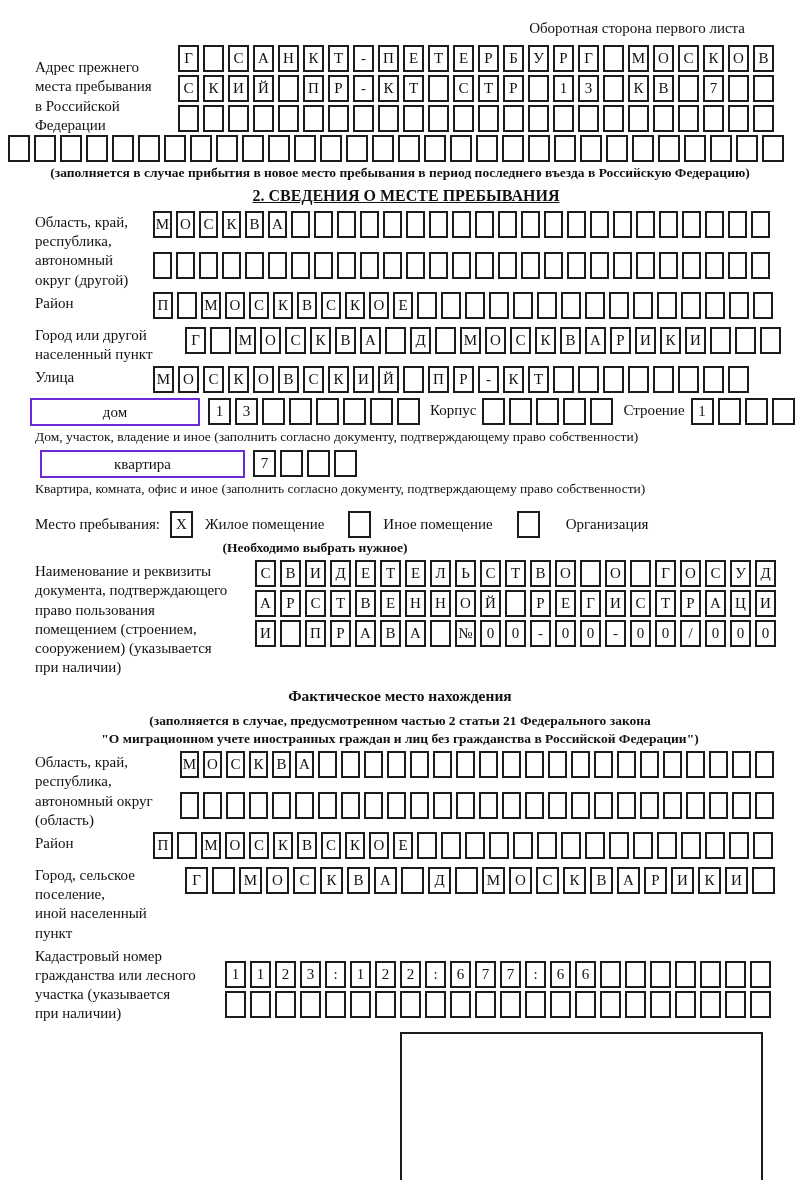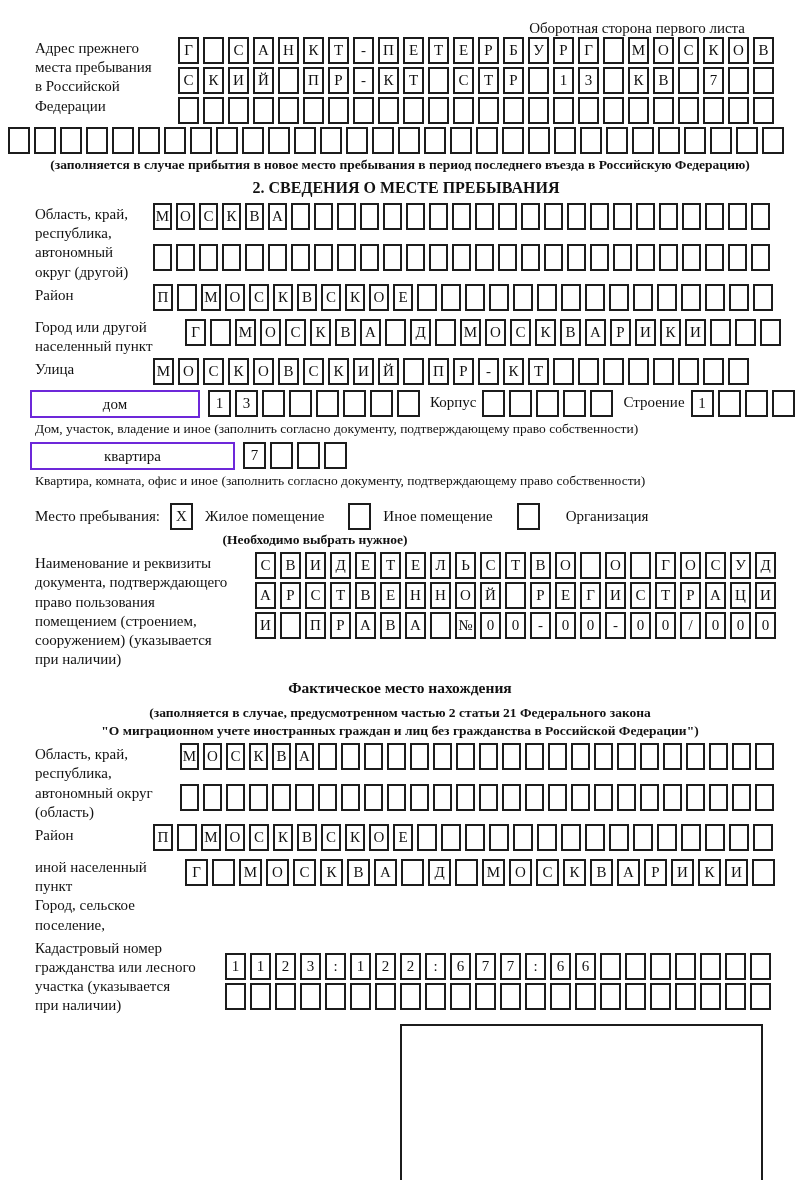--- a/index.html
+++ b/index.html
@@ -20,36 +20,36 @@
     display:flex; align-items:center; justify-content:center;
     font-size:15px; font-family:"Liberation Serif", serif; background:#fff;
   }
   .p23 .cb { width:19px; margin-right:4px; }
   .p24 .cb { width:20px; margin-right:4px; }
   .p26 .cb { width:22px; margin-right:4px; }
   .p27 .cb { width:23px; margin-right:4px; }
 
   .caption { font-size:13.5px; text-align:center; margin:2px 10px 4px 10px;font-weight:bold; }
   .caption-left { font-size:13.5px; text-align:left; margin:1px 0 5px 35px; }
-  .sect-title { font-size:16px; font-weight:bold; text-align:center; margin:6px 0 6px 12px; }
+  .sect-title { font-size:16px; font-weight:bold; text-align:center; margin:6px 0 6px 12px;text-decoration:underline; }
   .sub-title { font-size:15.5px; font-weight:bold; text-align:center; margin:10px 0 8px 0; }
 
   .typebox {
     border:2px solid #6d28d9; height:28px; display:flex; align-items:center; justify-content:center;
     font-size:15px; margin-right:8px;
   }
   .inline-label { font-size:15px; padding:4px 6px 0 6px; }
 
   .chk-row { display:flex; align-items:center; margin-left:35px; margin-top:14px; }
   .chk-row .lbl { font-size:15px; margin-right:10px; }
   .chk { width:23px; height:27px; border:2px solid #1c1c1c; display:flex; align-items:center; justify-content:center; font-size:15px; margin-right:12px; }
 
   .stamp-box { margin:8px 0 0 400px; width:363px; height:177px; border:2px solid #1c1c1c; }
 
-  .mt2{margin-top:2px;} .mt4{margin-top:4px;} .mt8{margin-top:0;}
+  .mt2{margin-top:2px;} .mt4{margin-top:4px;} .mt8{margin-top:8px;align-items:flex-end;}
 </style>
 </head>
 <body>
 
 <div class="page">
 
   <div class="hnote">Оборотная сторона первого листа</div>
 
   <div class="frow mt8">
     <div class="flabel" style="width:170px">
@@ -366,21 +366,21 @@
     <div class="inline-label">Строение</div>
     <div class="boxrow p27">
         <div class="cb">1</div>
         <div class="cb"></div>
         <div class="cb"></div>
         <div class="cb"></div>
       </div>
   </div>
   <div class="caption-left">Дом, участок, владение и иное (заполнить согласно документу, подтверждающему право собственности)</div>
 
-  <div class="frow" style="margin-left:30px">
+  <div class="frow" style="margin-left:40px">
     <div class="typebox" style="width:205px">квартира</div>
     <div class="boxrow p27">
         <div class="cb">7</div>
         <div class="cb"></div>
         <div class="cb"></div>
         <div class="cb"></div>
       </div>
   </div>
   <div class="caption-left">Квартира, комната, офис и иное (заполнить согласно документу, подтверждающему право собственности)</div>
 
@@ -577,22 +577,22 @@
         <div class="cb"></div>
         <div class="cb"></div>
         <div class="cb"></div>
         <div class="cb"></div>
         <div class="cb"></div>
       </div>
   </div>
 
   <div class="frow mt2">
     <div class="flabel" style="width:177px; padding-left:27px">
+      <span>Город, сельское поселение,</span>
       <span>иной населенный пункт</span>
-      <span>Город, сельское поселение,</span>
     </div>
     <div class="boxrow p27" style="margin-top:3px">
         <div class="cb">Г</div>
         <div class="cb"></div>
         <div class="cb">М</div>
         <div class="cb">О</div>
         <div class="cb">С</div>
         <div class="cb">К</div>
         <div class="cb">В</div>
         <div class="cb">А</div>

